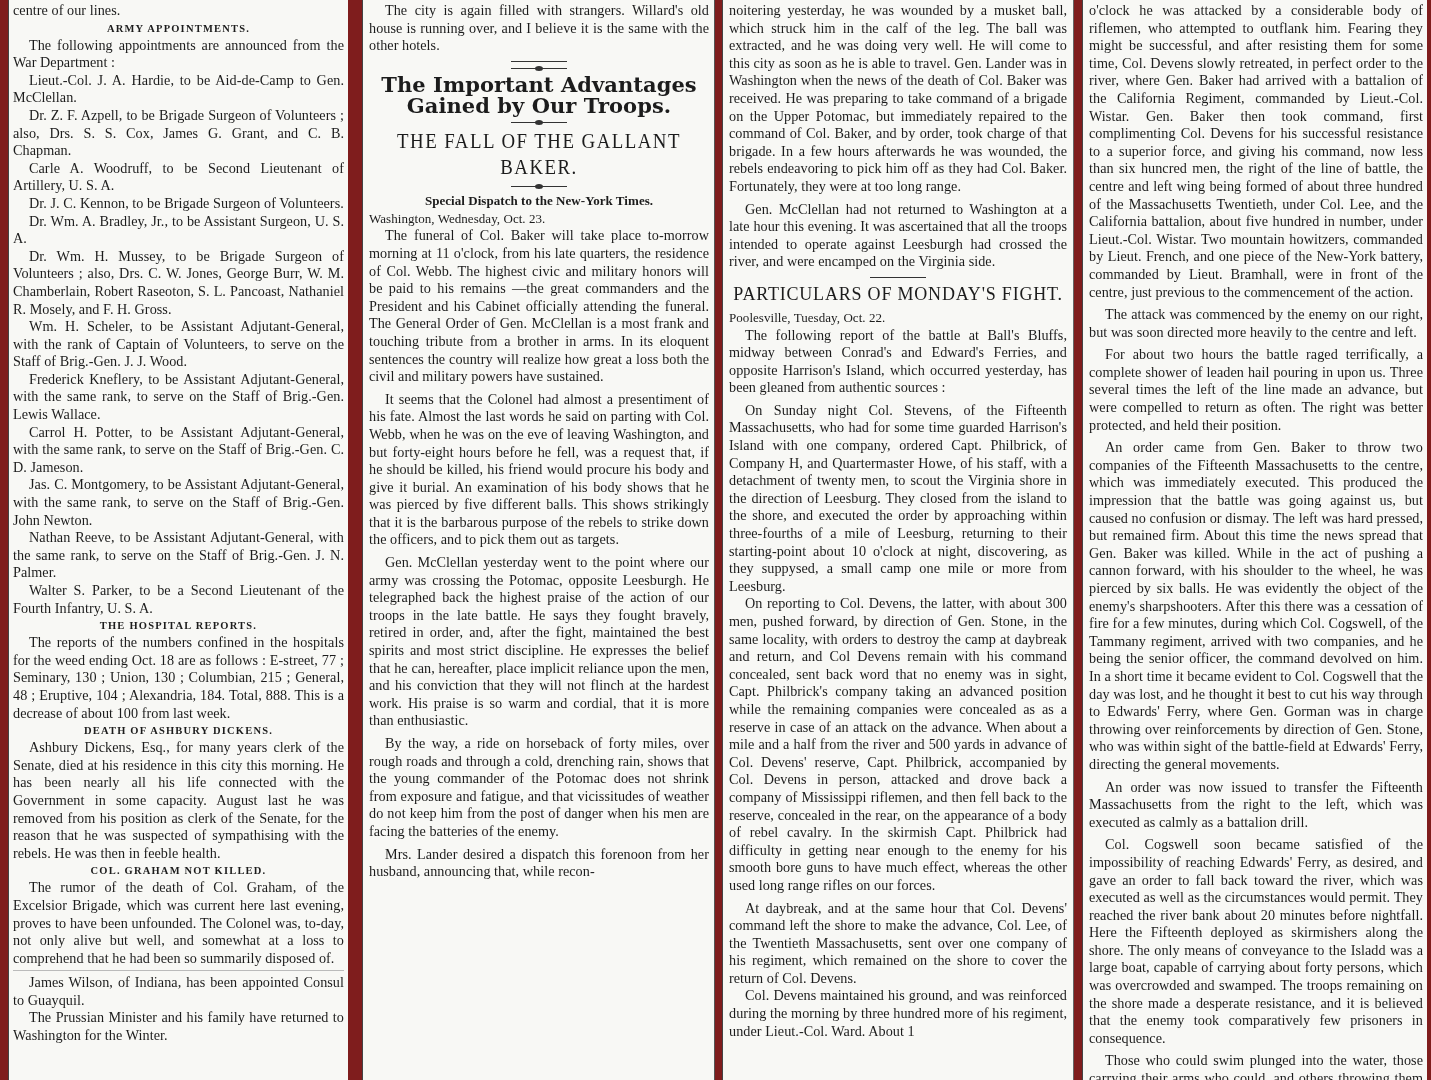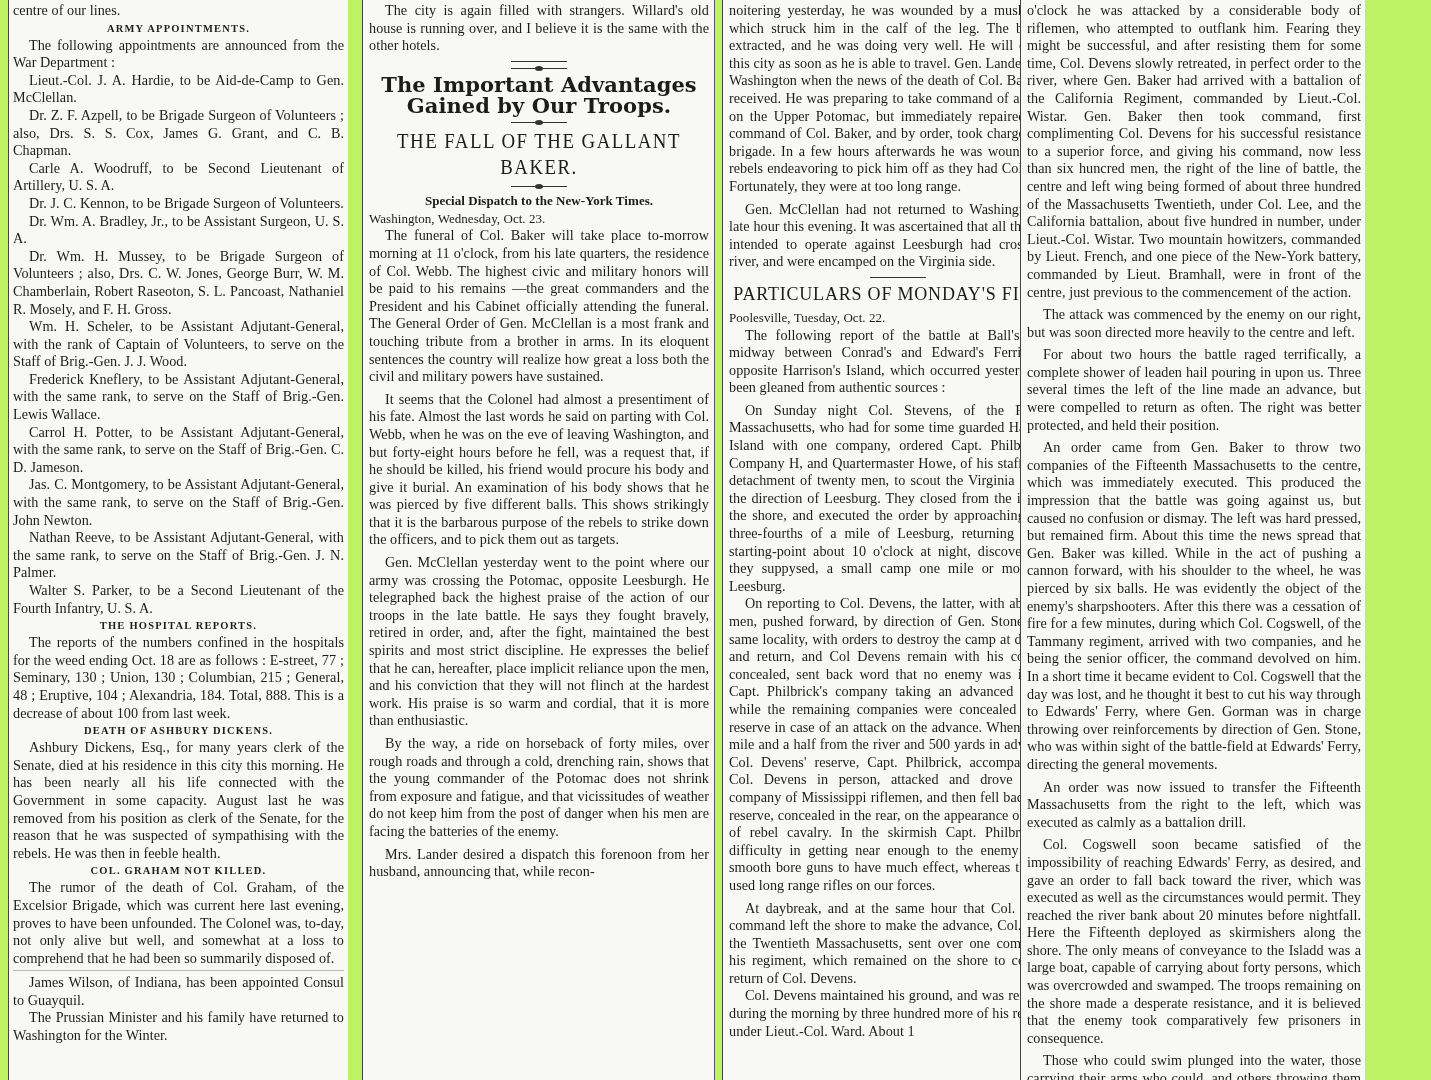--- a/index.html
+++ b/index.html
@@ -1,25 +1,25 @@
 <!DOCTYPE html>
 <html><head>
 <meta charset="utf-8">
 <style>
   html, body { margin:0; padding:0; background:#ffffff; }
   body { width:1431px; height:1080px; overflow:hidden; position:relative;
          font-family:"Liberation Serif","DejaVu Serif",serif; color:#1c1c1c; }
-  .page { position:absolute; inset:0; background:#bef264; }
+  .page { position:absolute; inset:0; background:#7f1d1d; }
   .col { position:absolute; top:0; height:1080px; overflow:hidden; box-sizing:border-box;
          font-size:14.2px; line-height:17.6px; text-align:justify; letter-spacing:0.05px;
          background:#f8f8f5; }
   .col.c1 { left:8px; width:340px; padding:2px 4px 0 4px; border-left:1.5px solid #444; }
   .col.c2 { left:362px; width:353px; padding:2px 5px 4px 6px; border-left:1.5px solid #444; border-right:1.5px solid #555; }
   .col.c3 { left:722px; width:352px; padding:2px 6px 0 6px; border-left:1.5px solid #444; border-right:1px solid #666; }
-  .col.c4 { left:1020px; width:345px; padding:2px 4px 0 6px; border-left:1.5px solid #444; }
+  .col.c4 { left:1082px; width:345px; padding:2px 4px 0 6px; border-left:1.5px solid #444; }
   p { margin:0; text-indent:16px; hyphens:manual; }
   p.noind { text-indent:0; }
   .subhead { text-align:center; font-size:10.5px; letter-spacing:1.2px; text-transform:uppercase;
              margin:1px 0 1px 0; line-height:15px; font-weight:bold; }
   .dateline { text-align:left; font-size:13px; margin:0 8px 0 0; }
   .rule { width:56px; height:1px; background:#333; margin:6px auto 5px auto; position:relative; }
   .rule.dot::after { content:""; position:absolute; left:24px; top:-2px; width:8px; height:5px;
                      border-radius:50%; background:#333; }
   .headline1 { text-align:center; font-family:"DejaVu Serif",serif; font-weight:bold;
                font-size:21px; letter-spacing:0.8px; margin:2px 0 0 0; line-height:26px; }

